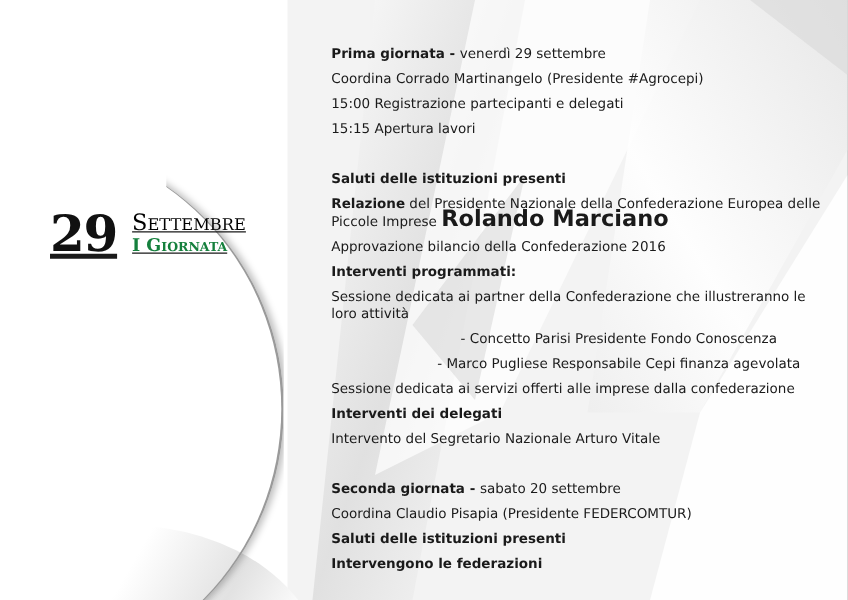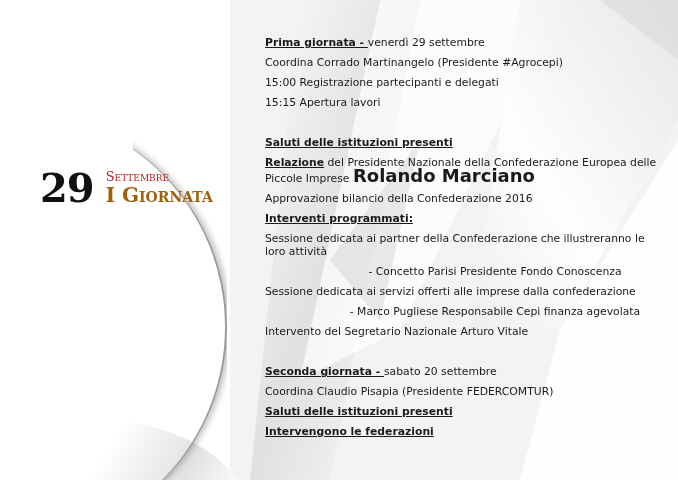--- a/index.html
+++ b/index.html
@@ -18,30 +18,30 @@
     box-shadow: 3px 0 6px rgba(0,0,0,0.25);
     clip-path: inset(0 0 0 78%);
     z-index:2;
   }
   .arc-lower {
     position:absolute; left:-60px; top:420px; width:320px; height:240px;
     border-radius:50%;
     background:linear-gradient(120deg,#ffffff 40%,#e2e2e2 60%,#ffffff 75%);
     z-index:1;
   }
-  .date-block { position:absolute; left:40px; top:168px; display:flex; align-items:flex-start; z-index:3; }
+  .date-block { position:absolute; left:40px; top:168px; display:flex; align-items:center; z-index:3;text-decoration:underline; }
   .day { font-family:"DejaVu Serif", serif; font-weight:bold; font-size:40px; color:#111; line-height:40px; letter-spacing:-1px; }
   .date-text { margin-left:12px; font-family:"DejaVu Serif", serif; line-height:18px; }
-  .month { font-size:13px; color:#b91c1c; font-variant:small-caps; }
-  .giornata { font-size:20px; font-weight:bold; color:#a16207; font-variant:small-caps; }
+  .month { font-size:18px; color:#000000; font-variant:small-caps; }
+  .giornata { font-size:14px; font-weight:bold; color:#15803d; font-variant:small-caps; }
   .program { position:absolute; left:265px; top:36px; width:400px; z-index:3; font-size:10.8px; line-height:13px; }
   .line { margin-bottom:7px; white-space:nowrap; }
   .line.wrap { white-space:normal; }
   .indent { padding-left:60px;text-align:center; }
-  .b { font-weight:bold;text-decoration:underline; }
+  .b { font-weight:bold; }
   .big { font-weight:bold; font-size:18px; }
   .gap { height:20px; }
 </style>
 </head>
 <body>
 
 <svg class="bg" width="678" height="480" viewBox="0 0 678 480">
   <defs>
     <linearGradient id="g1" x1="0" y1="0" x2="1" y2="1">
       <stop offset="0" stop-color="#ffffff"></stop>
@@ -84,22 +84,23 @@
   <div class="line">15:15 Apertura lavori</div>
   <div class="gap"></div>
   <div class="line b">Saluti delle istituzioni presenti</div>
   <div class="line wrap">
     <span class="b">Relazione</span><span> del Presidente Nazionale della Confederazione Europea delle Piccole Imprese </span><span class="big">Rolando Marciano</span>
   </div>
   <div class="line">Approvazione bilancio della Confederazione 2016</div>
   <div class="line b">Interventi programmati:</div>
   <div class="line wrap">Sessione dedicata ai partner della Confederazione che illustreranno le loro attività</div>
   <div class="line indent">- Concetto Parisi Presidente Fondo Conoscenza</div>
+  <div class="line indent">- Marco Pugliese  Responsabile  Cepi finanza agevolata</div>
   <div class="line">Sessione dedicata ai servizi offerti alle imprese dalla confederazione</div>
-  <div class="line indent">- Marco Pugliese  Responsabile  Cepi finanza agevolata</div>
+  <div class="line b">Interventi dei delegati</div>
   <div class="line">Intervento del Segretario Nazionale Arturo Vitale</div>
   <div class="gap"></div>
   <div class="line">
     <span class="b">Seconda giornata - </span><span>sabato 20 settembre</span>
   </div>
   <div class="line">Coordina Claudio Pisapia (Presidente FEDERCOMTUR)</div>
   <div class="line b">Saluti delle istituzioni presenti</div>
   <div class="line b">Intervengono le federazioni</div>
 
 </div>

